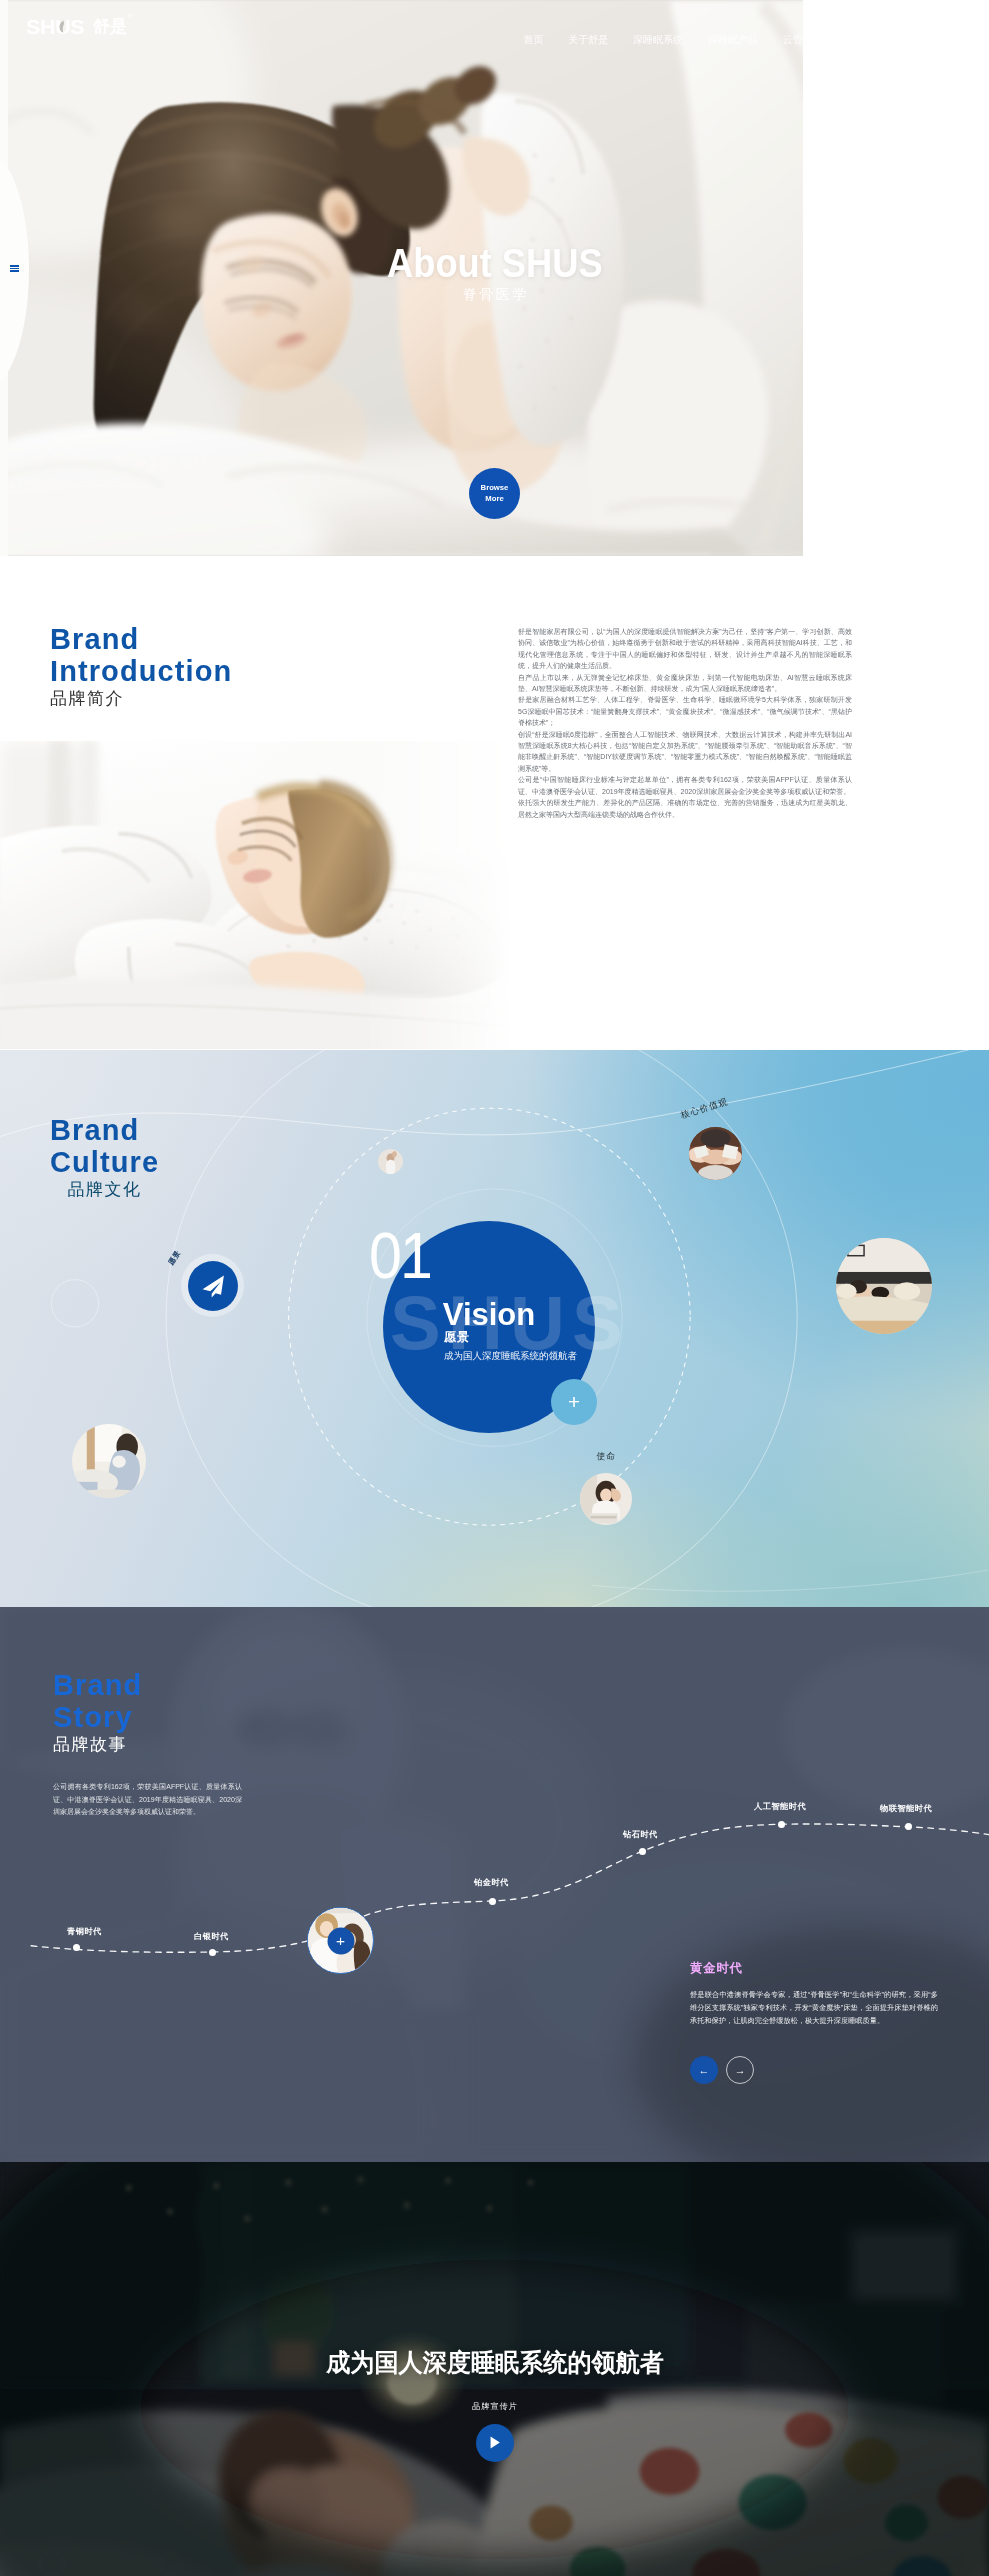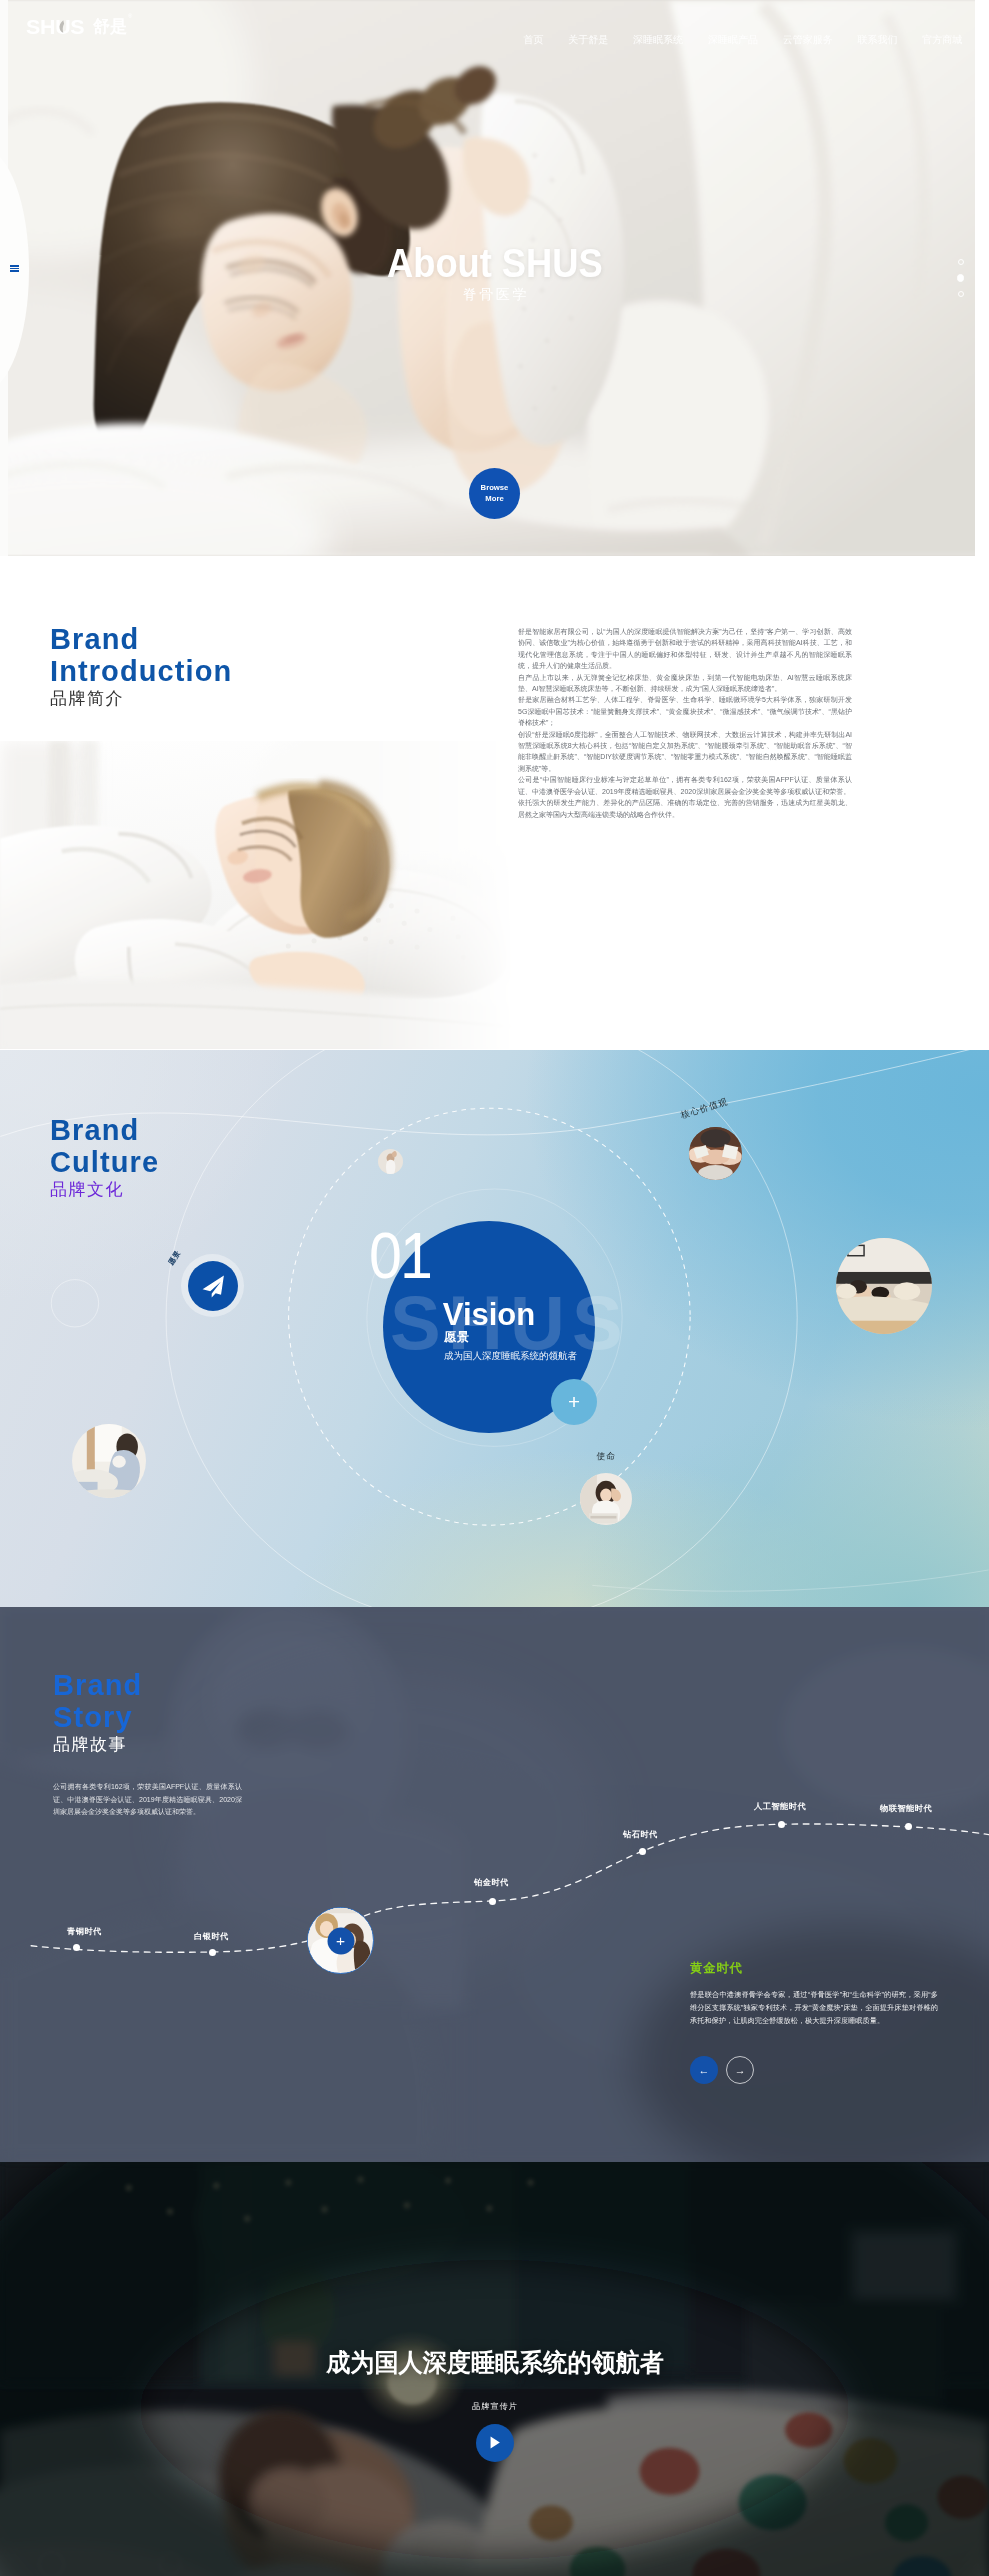--- a/index.html
+++ b/index.html
@@ -13,21 +13,21 @@
   .logo{display:flex;align-items:flex-start;position:relative;}
   .logo-wrap{display:flex;align-items:center;position:relative;}
   .logo-en{font-family:"Liberation Sans",sans-serif;font-size:21px;font-weight:700;color:#fff;letter-spacing:-0.3px;line-height:1;position:relative;transform:scaleX(1.02);transform-origin:left center;}
   .logo-leaf{position:absolute;left:31px;top:3.1px;width:8.2px;height:15px;}
   .logo-cn{font-size:17px;font-weight:700;color:#fff;margin-left:9.8px;line-height:1;letter-spacing:0px;}
   .logo-r{font-size:5.7px;color:#fff;margin-left:1px;margin-top:-2.1px;align-self:flex-start;}
   .main-nav{margin-left:auto;display:flex;align-items:center;gap:0;}
   .nav-item{color:#fff;font-size:10px;padding:0 12.4px;letter-spacing:0px;text-decoration:none;cursor:pointer;opacity:.95;white-space:nowrap;margin-top:27px;}
 
   
-  .hero{position:relative;width:975px;height:556px;overflow:hidden;background:#d9d6d1;}
+  .hero{position:relative;width:803px;height:556px;overflow:hidden;background:#d9d6d1;}
   .hero-photo{position:absolute;inset:0;filter:blur(1.1px) saturate(0.88) contrast(0.94) brightness(1.02);}
   .hero-center{position:absolute;left:0;top:242px;width:989px;display:flex;flex-direction:column;align-items:center;z-index:20;}
   .hero-title{font-size:41px;font-weight:700;color:#fff;letter-spacing:0px;line-height:1.06;text-shadow:0 0.5px 5.2px rgba(0,0,0,.10);transform:scaleX(0.885);}
   .hero-sub{font-size:14px;color:#fff;letter-spacing:2.6px;margin-top:0.5px;text-indent:2.6px;}
   .hero-browse{position:absolute;left:469px;top:468px;width:51px;height:51px;border-radius:50%;background:#1052b3;color:#fff;display:flex;flex-direction:column;align-items:center;justify-content:center;font-size:7.7px;font-weight:700;line-height:1.42;z-index:22;cursor:pointer;}
   .hero-dots{position:absolute;left:957px;top:259px;display:flex;flex-direction:column;align-items:center;gap:9.3px;z-index:25;}
   .hero-dot{width:6.2px;height:6.2px;border-radius:50%;border:1.3px solid rgba(255,255,255,.95);cursor:pointer;box-sizing:border-box;}
   .hero-dot.active{background:#fff;border-color:#fff;width:7.2px;height:7.2px;}
   .hero-menu{position:absolute;left:0px;top:0px;width:36px;height:556px;z-index:25;cursor:pointer;}
   .hero-menu .blob{position:absolute;left:-62px;top:149px;width:91px;height:242px;background:#fdfdfc;border-radius:50%;}
@@ -47,21 +47,21 @@
 
   
   .culture{position:relative;width:989px;height:557px;overflow:hidden;}
   .culture-bg{position:absolute;inset:0;background:
      radial-gradient(ellipse 644px 464px at 100% 8%, #6ab6da 0%, rgba(106,182,218,0.85) 26%, rgba(106,182,218,0) 72%),
      radial-gradient(ellipse 515px 319px at 92% 100%, #93c7cd 0%, rgba(147,199,205,0) 66%),
      radial-gradient(ellipse 464px 289px at 58% 104%, #cfdcc9 0%, rgba(207,220,201,0) 62%),
      radial-gradient(ellipse 412px 361px at 0% 0%, #e3e8ee 0%, rgba(227,232,238,0) 70%),
      linear-gradient(112deg,#dde3ea 0%,#d6dee8 22%,#c3d9e6 42%,#a8cfe2 62%,#9fcbdd 78%,#b5d3d4 92%,#c6d9cd 100%);}
   .culture-head{position:absolute;left:50px;top:64px;z-index:5;}
-  .culture-head .cn{color:#6d28d9;}
+  .culture-head .cn{color:#0c4a6e;text-align:center;}
   .watermark{position:absolute;left:390px;top:235px;font-size:76px;font-weight:700;color:rgba(255,255,255,.17);letter-spacing:7.2px;z-index:7;line-height:1;pointer-events:none;}
   .main-circle{position:absolute;left:383px;top:171px;width:212px;height:212px;border-radius:50%;background:#0b50a8;z-index:6;display:flex;flex-direction:column;align-items:center;text-align:center;color:#fff;padding-top:78px;}
   .main-circle .num{position:absolute;left:-14px;top:1.5px;font-size:65px;font-weight:300;color:#fff;letter-spacing:-2.1px;z-index:7;line-height:1;transform:scaleX(0.91);transform-origin:left top;font-family:"Liberation Sans",sans-serif;}
   .main-circle .ven{font-size:31px;font-weight:700;letter-spacing:0px;line-height:1;}
   .main-circle .vcn{font-size:12px;letter-spacing:1px;margin-top:1px;font-weight:700;line-height:1;align-self:flex-start;margin-left:61px;}
   .main-circle .vdesc{font-size:9.5px;letter-spacing:0px;margin-top:8.2px;opacity:.97;line-height:1;align-self:flex-start;margin-left:61px;white-space:nowrap;}
   .plus-btn{position:absolute;left:551px;top:329px;width:46px;height:46px;border-radius:50%;background:#67b6dc;color:#fff;display:flex;align-items:center;justify-content:center;font-size:20.6px;font-weight:300;z-index:8;cursor:pointer;}
   .node{position:absolute;z-index:7;}
   .node .nimg{border-radius:50%;overflow:hidden;position:relative;}
   .node .nlabel{position:absolute;font-size:7.7px;color:#1f2c37;font-weight:600;white-space:nowrap;letter-spacing:0.5px;}
@@ -72,21 +72,21 @@
   .story-head{position:absolute;left:53px;top:62px;z-index:5;}
   .story-head .en{color:#1766d6;}
   .story-head .cn{color:#fff;}
   .story-desc{position:absolute;left:53px;top:174px;width:189px;font-size:7px;line-height:12.6px;color:rgba(255,255,255,.86);z-index:5;letter-spacing:0px;text-align:justify;}
   .tl-wrap{position:absolute;left:0;top:170px;width:989px;height:319px;z-index:4;}
   .tl-label{position:absolute;font-size:8.2px;color:#fff;font-weight:700;white-space:nowrap;letter-spacing:0.5px;}
   .tl-dot{position:absolute;width:7.2px;height:7.2px;border-radius:50%;background:#fff;}
   .tl-active{position:absolute;border-radius:50%;overflow:hidden;border:1.5px solid #2f6fc0;background:#eee;}
   .tl-active .pbtn{position:absolute;left:50%;top:50%;transform:translate(-50%,-50%);width:27px;height:27px;border-radius:50%;background:#1351aa;color:#fff;display:flex;align-items:center;justify-content:center;font-size:15.5px;font-weight:300;}
   .story-detail{position:absolute;left:690px;top:355px;width:248px;z-index:6;}
-  .story-detail h4{font-size:12.4px;color:#84cc16;font-weight:700;letter-spacing:0.8px;margin-bottom:0;line-height:1;}
+  .story-detail h4{font-size:12.4px;color:#f0abfc;font-weight:700;letter-spacing:0.8px;margin-bottom:0;line-height:1;}
   .story-detail p{font-size:7.2px;line-height:13px;color:rgba(255,255,255,.92);letter-spacing:0px;text-align:justify;margin-top:13.4px;}
   .story-nav{position:absolute;left:690px;top:449px;display:flex;gap:8.2px;z-index:6;}
   .story-nav div{width:28px;height:28px;border-radius:50%;display:flex;align-items:center;justify-content:center;font-size:10.8px;cursor:pointer;}
   .story-nav .prev{background:#1351aa;color:#fff;}
   .story-nav .next{border:0.5px solid rgba(255,255,255,.7);color:#fff;}
 
   
   .video{position:relative;width:989px;height:496px;overflow:hidden;background:#1d242c;}
   .video-bg{position:absolute;inset:0;filter:saturate(0.88) brightness(0.95);}
   .video-title{position:absolute;left:0;top:188px;width:989px;display:flex;flex-direction:column;align-items:center;z-index:10;}

